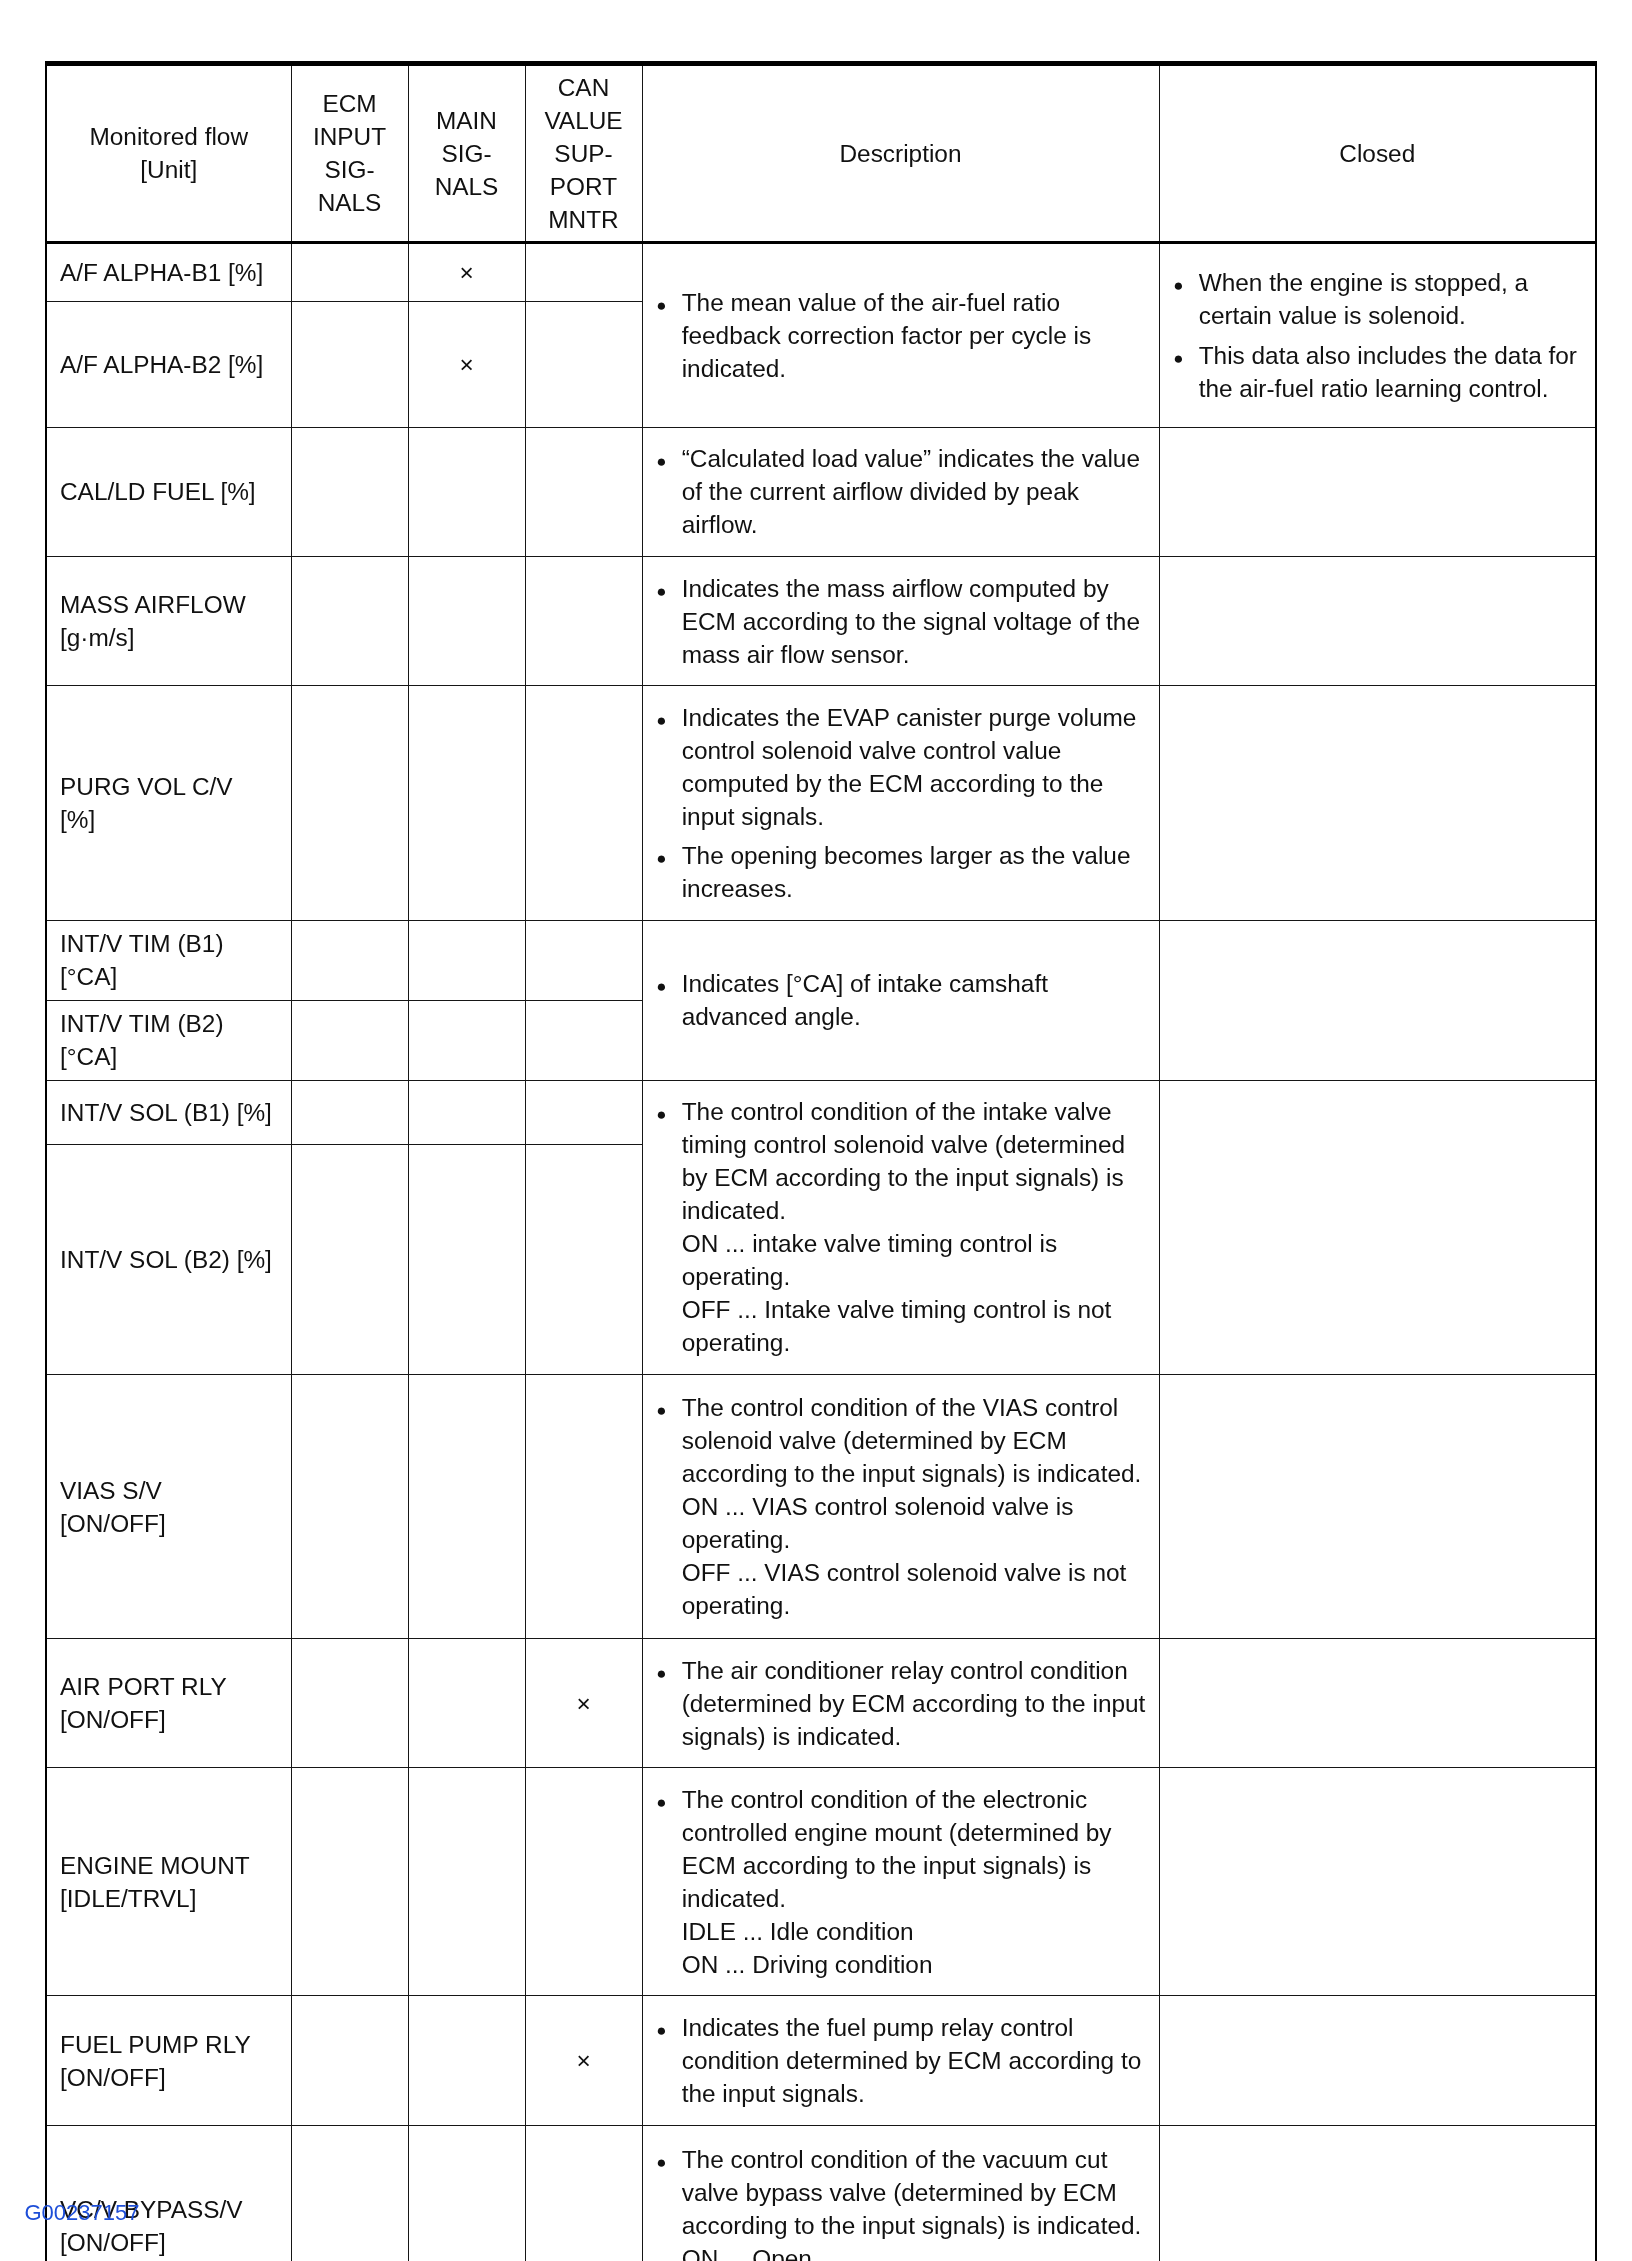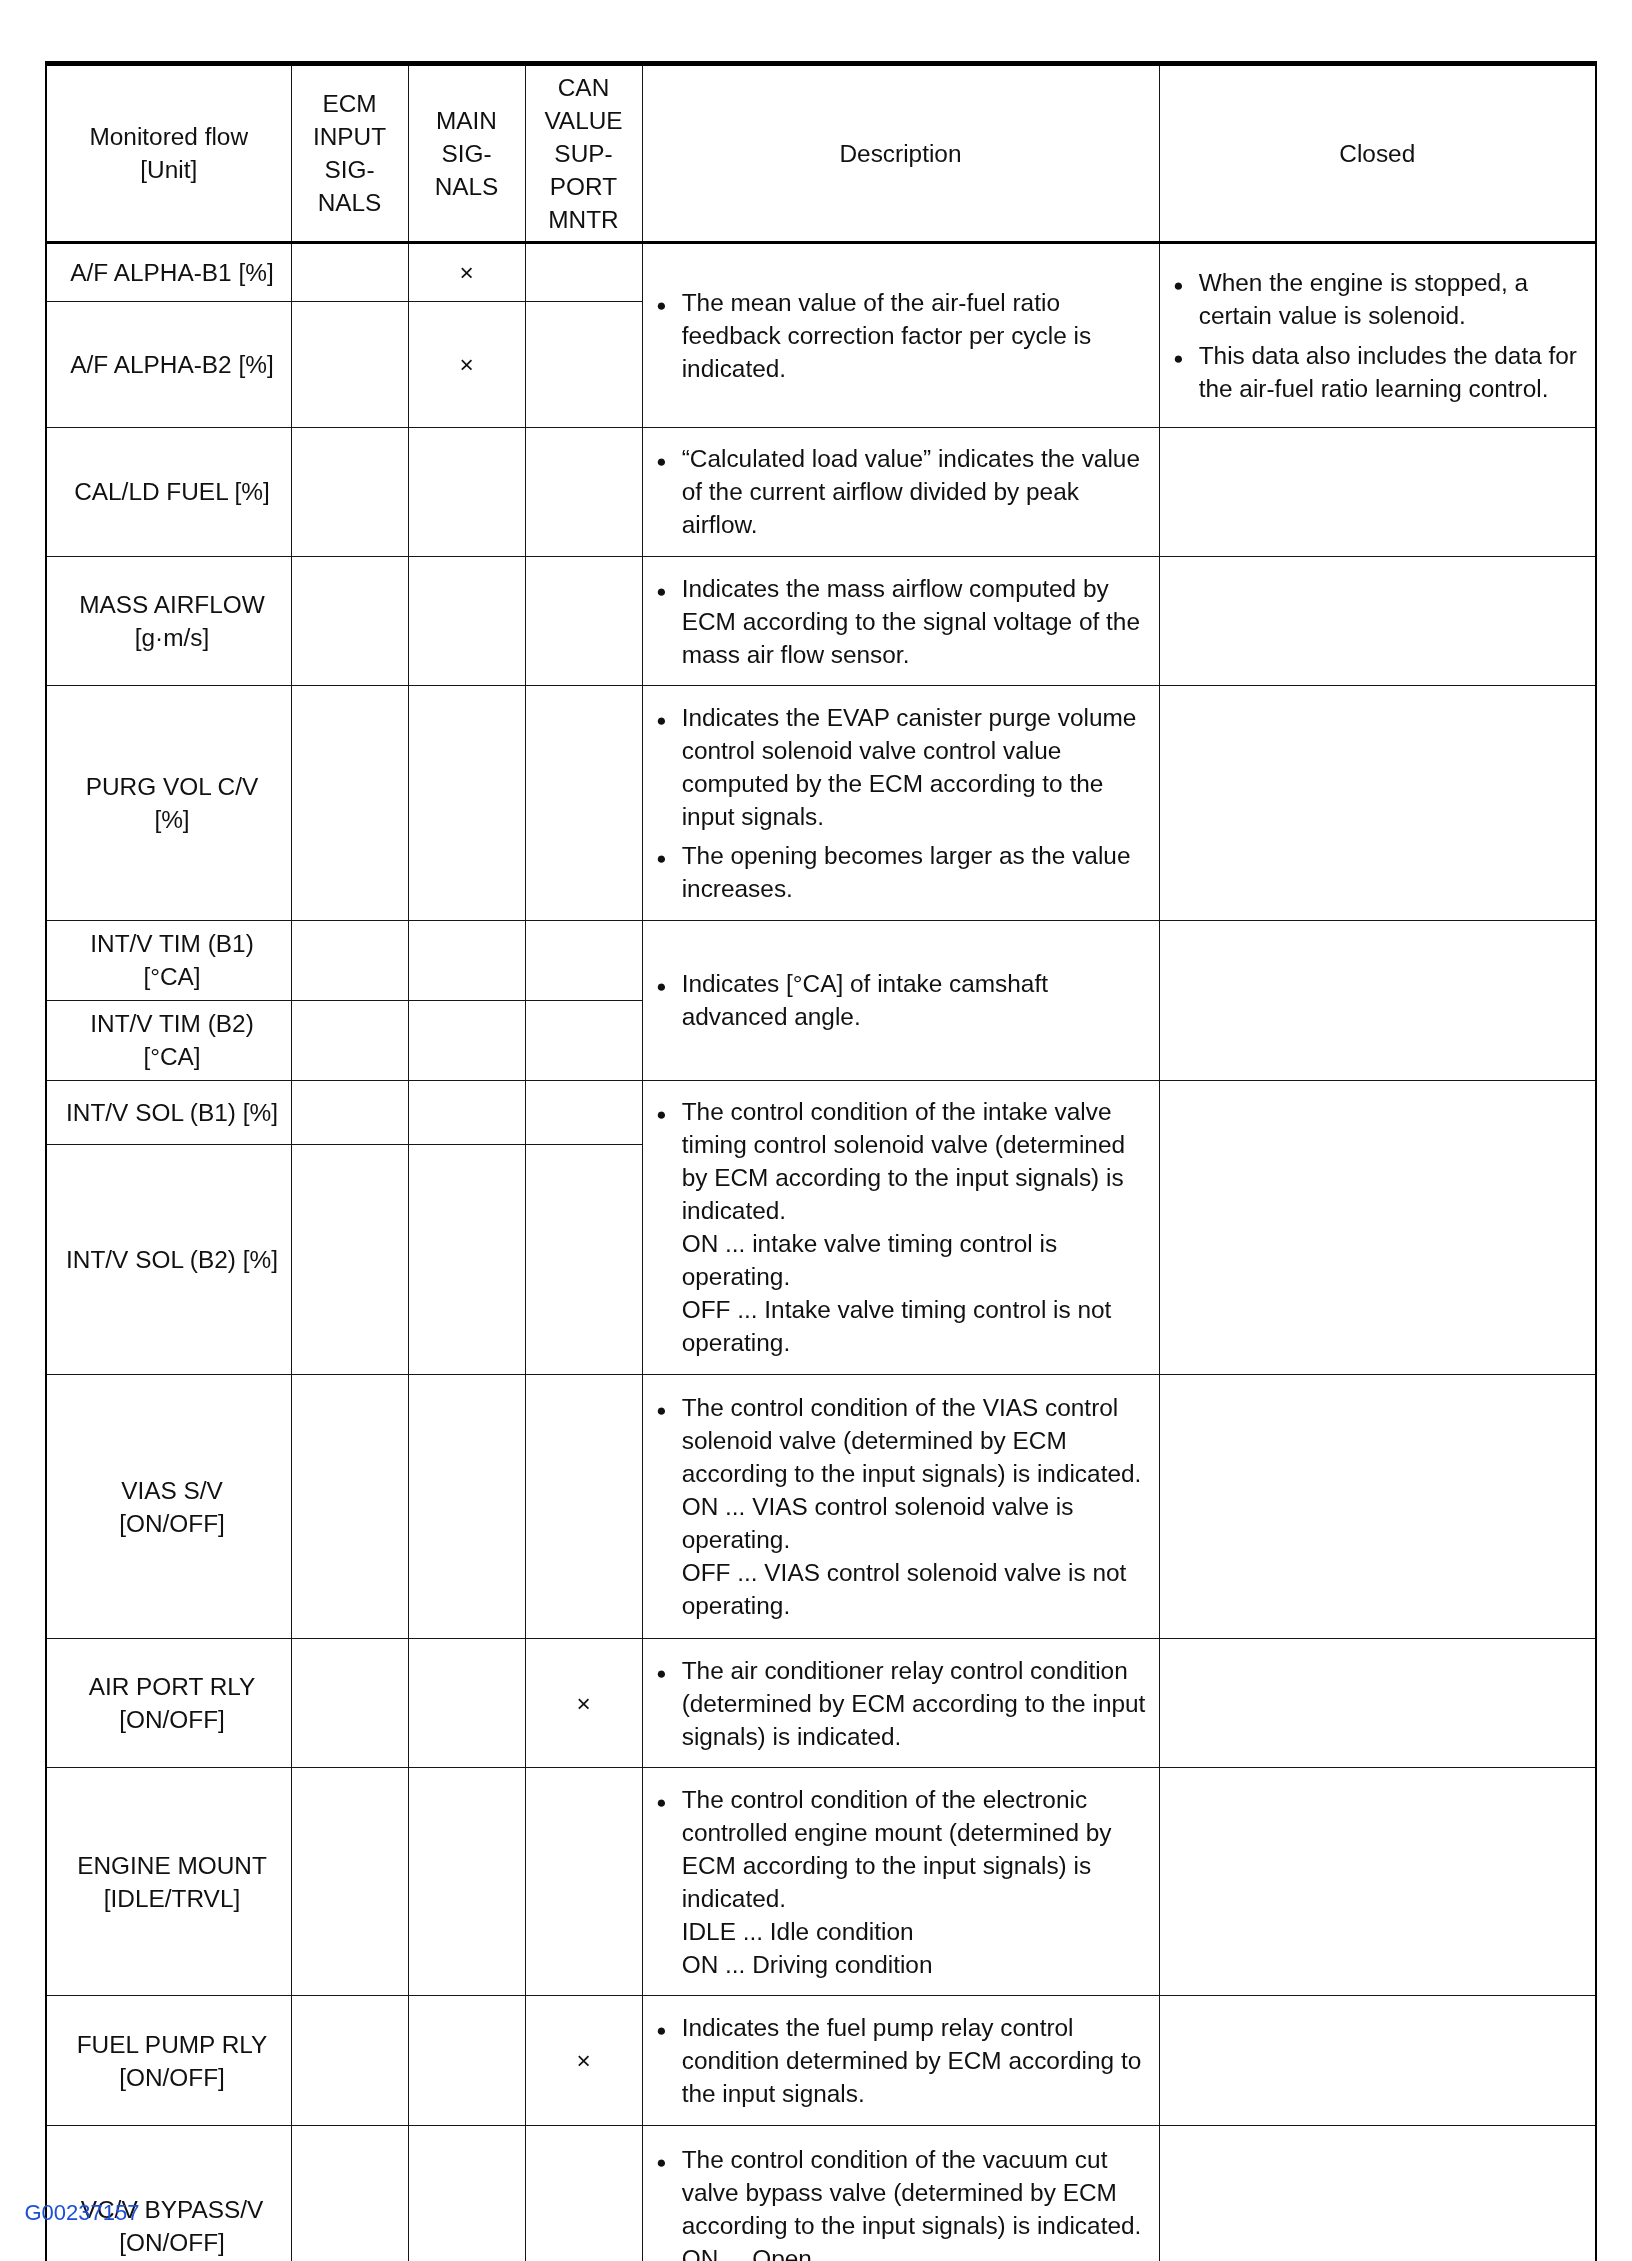--- a/index.html
+++ b/index.html
@@ -41,21 +41,21 @@
     overflow: hidden;
   }
   table.data th {
     font-weight: normal;
     text-align: center;
     white-space: pre-line;
     border-bottom: 3.3px solid #000;
     padding: 4.9px 3.3px;
   }
   .cell-item {
-    text-align: center;
+    text-align: left;
     padding: 6.5px 6.5px 6.5px 13px;
     white-space: pre-line;
   }
   .cell-mark {
     text-align: center;
     font-size: 23.6px;
   }
   .cell-desc, .cell-remarks {
     padding: 8.1px 8.1px 8.1px 9.8px;
   }

